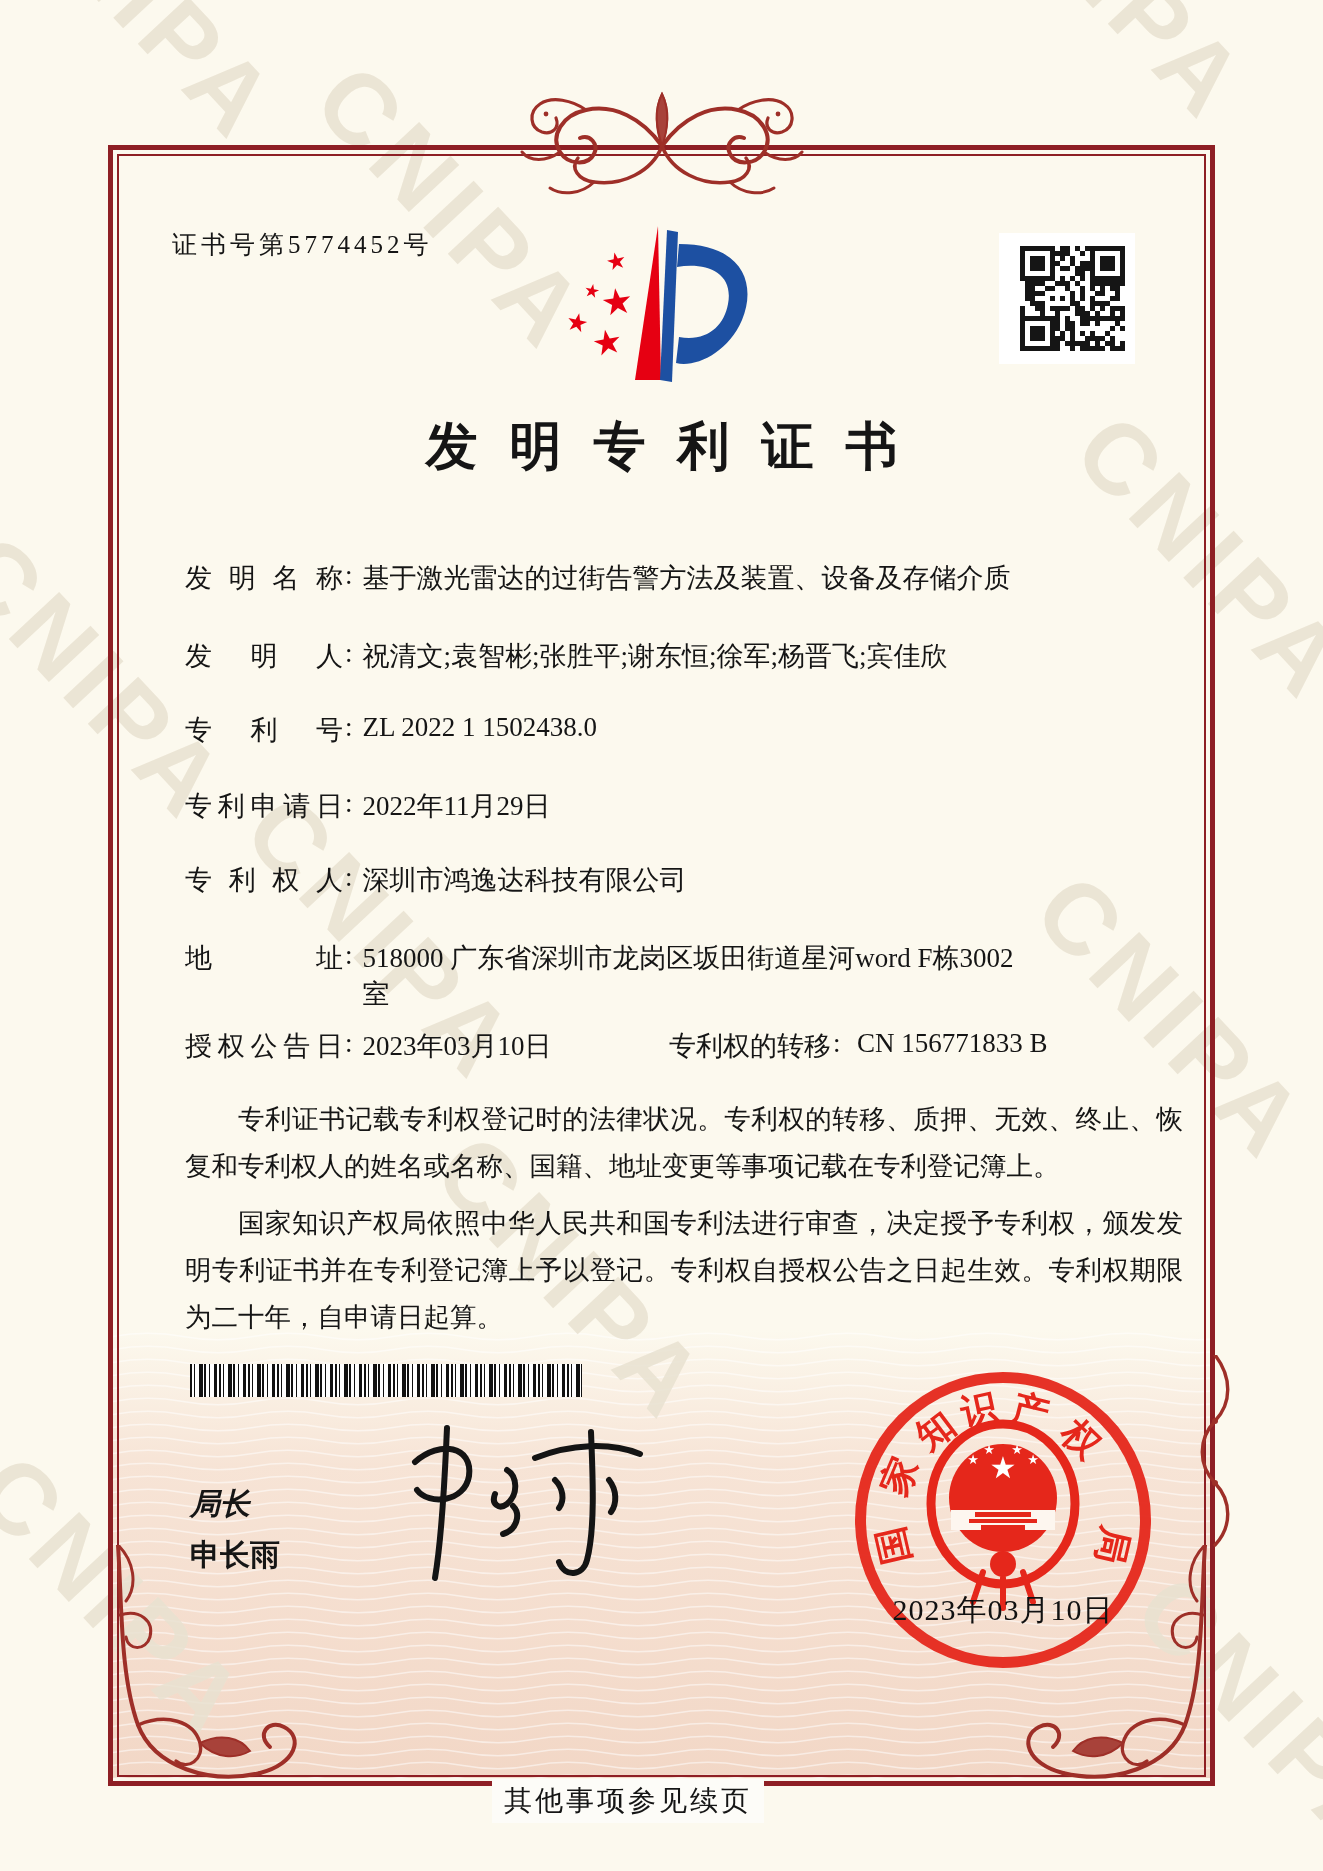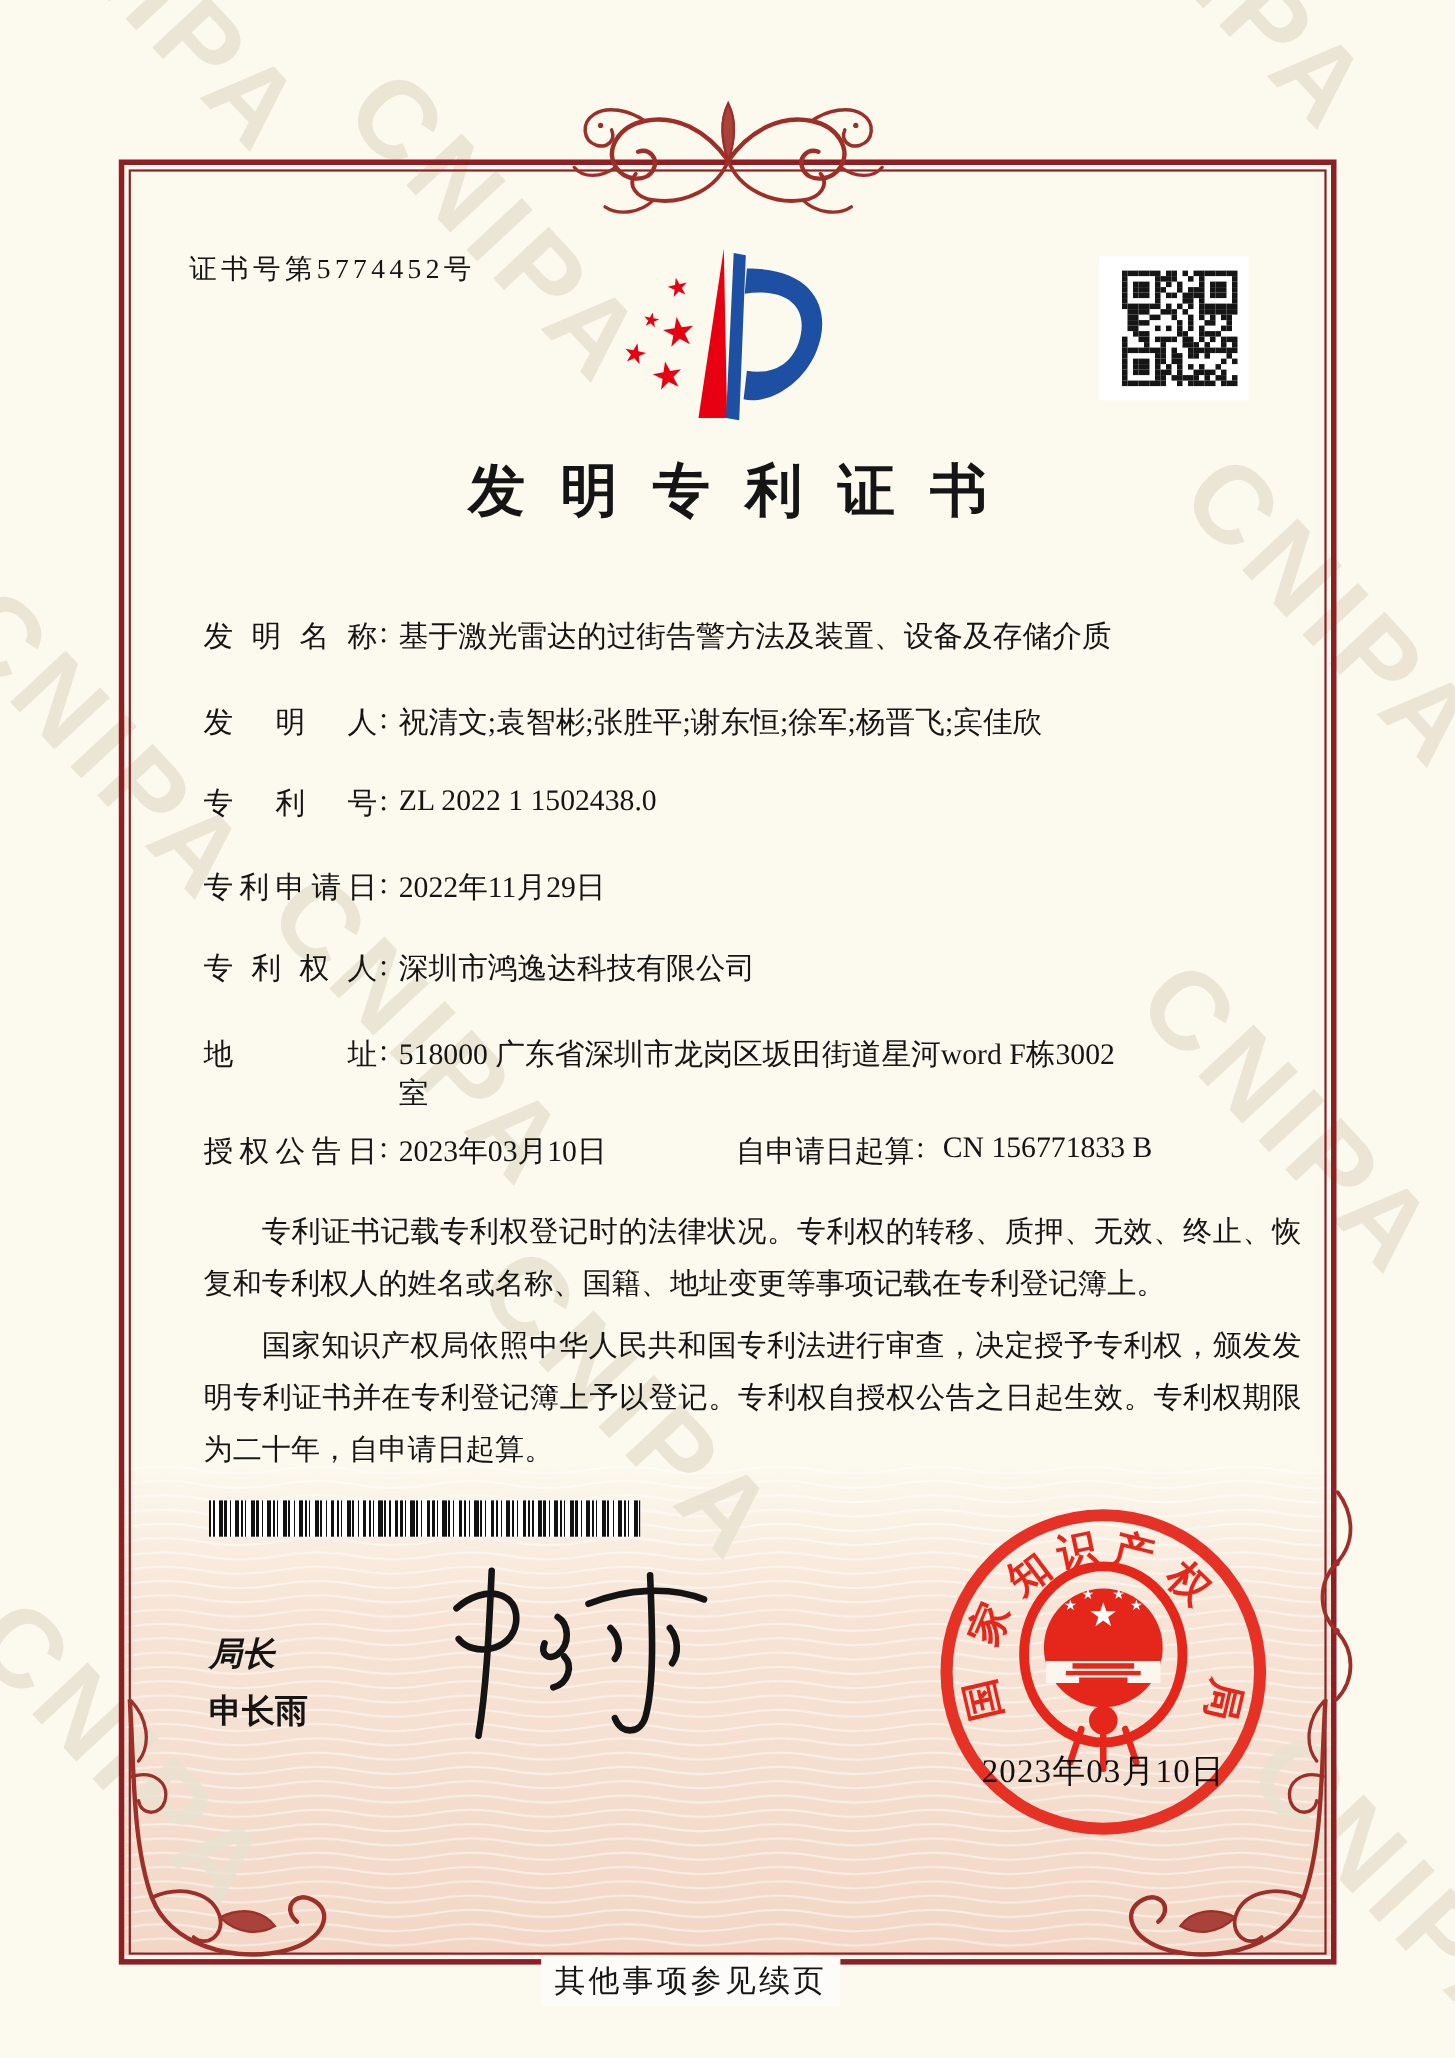--- a/index.html
+++ b/index.html
@@ -637,21 +637,21 @@
   </div>
   <div class="field-row row-patentee">
     <span class="lbl">专利权人</span><span class="colon">:</span><span class="val">深圳市鸿逸达科技有限公司</span>
   </div>
   <div class="field-row row-address">
     <span class="lbl">地址</span><span class="colon">:</span><span class="val">518000 广东省深圳市龙岗区坂田街道星河word F栋3002
 室</span>
   </div>
   <div class="field-row row-grant">
     <span class="lbl">授权公告日</span><span class="colon">:</span><span class="val">2023年03月10日</span>
-    <span class="grant2-lbl">自申请日起算</span><span class="grant2-colon">:</span><span class="grant2-val">CN 156771833 B</span>
+    <span class="grant2-lbl">专利权的转移</span><span class="grant2-colon">:</span><span class="grant2-val">CN 156771833 B</span>
   </div>
 
   <div class="body-text">
     <p>专利证书记载专利权登记时的法律状况。专利权的转移、质押、无效、终止、恢复和专利权人的姓名或名称、国籍、地址变更等事项记载在专利登记簿上。</p>
     <p>国家知识产权局依照中华人民共和国专利法进行审查，决定授予专利权，颁发发明专利证书并在专利登记簿上予以登记。专利权自授权公告之日起生效。专利权期限为二十年，自申请日起算。</p>
   </div>
 
   <div class="barcode"></div>
 
   <div class="signer-title">局长</div>

